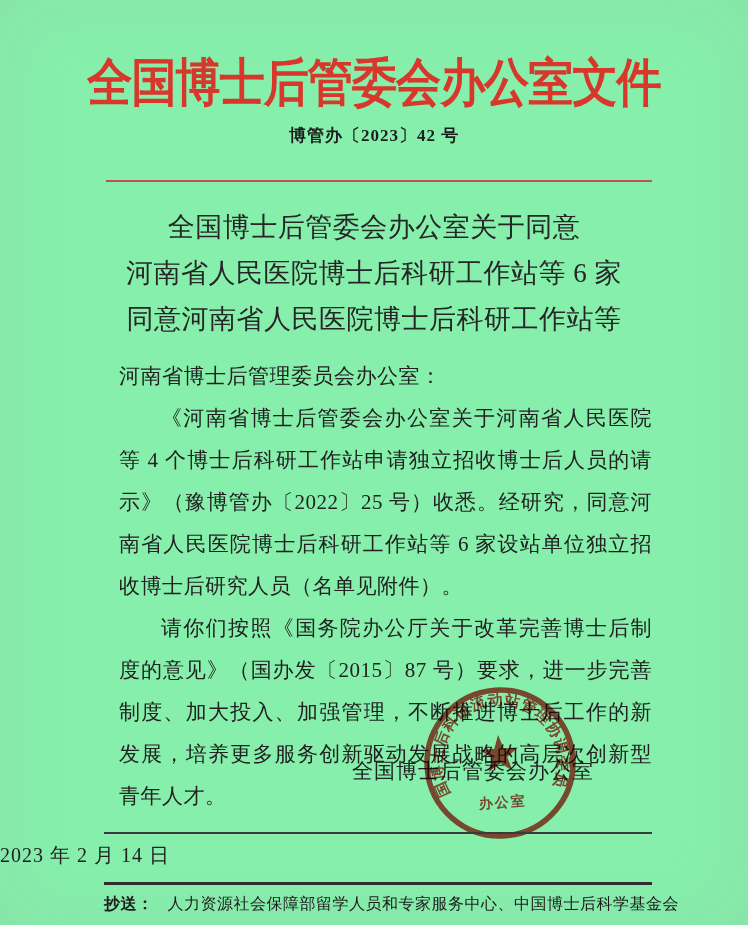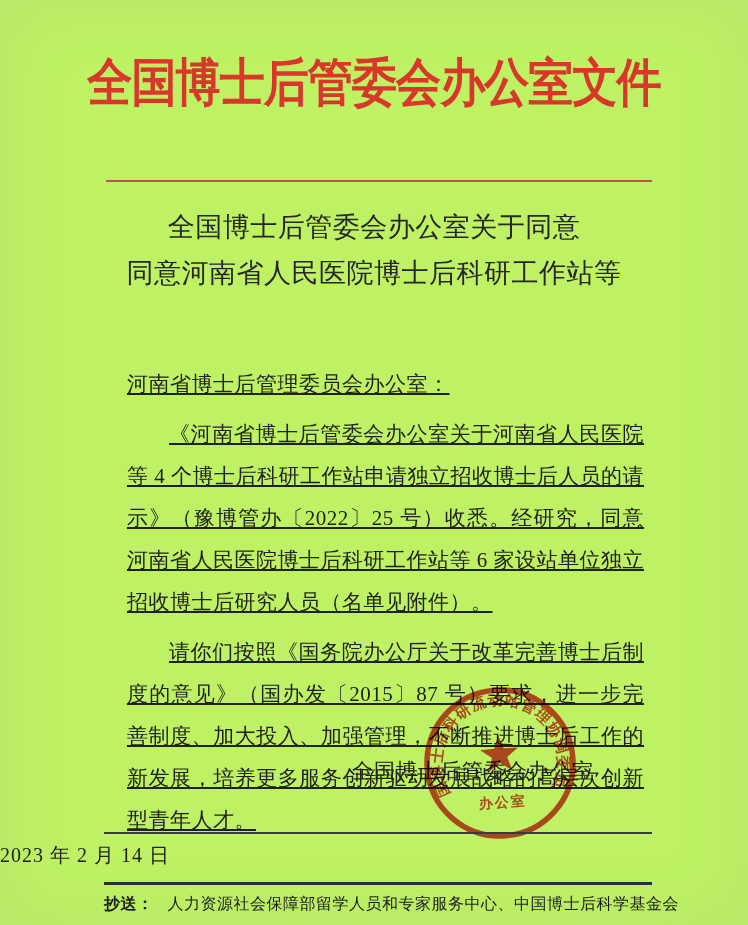--- a/index.html
+++ b/index.html
@@ -1,20 +1,20 @@
 <!DOCTYPE html>
 <html><head>
 <meta charset="utf-8">
 <style>
   html,body{margin:0;padding:0;background:#e8e8e6;}
   .page{
     position:relative;
     width:748px;height:925px;
     margin:0 auto;
-    background:#bef264;
+    background:#86efac;
     box-shadow:inset 0 0 70px rgba(150,150,150,.14);
     overflow:hidden;
     font-family:"Liberation Serif","DejaVu Serif",serif;
     color:#212121;
   }
   .header-title{
     position:absolute;top:48px;left:0;right:0;
     text-align:center;
     font-size:46px;font-weight:bold;
     letter-spacing:-1px;
@@ -45,21 +45,21 @@
   }
   .body-block{
     position:absolute;top:355px;left:119px;
     width:533px;
     font-size:21px;
     line-height:42px;
     text-align:justify;
     text-justify:inter-character;
     letter-spacing:.5px;
   }
-  .body-block p{margin:8px;text-indent:2em;text-decoration:underline;}
+  .body-block p{margin:0;text-indent:2em;}
   .body-block .salutation{text-indent:0;}
   .sign-org{
     position:absolute;top:757px;left:0;right:154px;
     text-align:right;
     font-size:21px;letter-spacing:1px;
   }
   .sign-date{
     position:absolute;top:842px;left:0;right:184px;
     text-align:left;
     font-size:20px;letter-spacing:1px;
@@ -90,25 +90,27 @@
   }
   .cc-line .cc-label{font-weight:bold;margin-right:14px;}
 </style>
 </head>
 <body>
 
 <div class="page">
 
   <div class="header-title">全国博士后管委会办公室文件</div>
 
+  <div class="doc-number">博管办〔2023〕42 号</div>
 
   <div class="red-divider"></div>
 
   <div class="subject">
     <div>全国博士后管委会办公室关于同意</div>
+    <div>河南省人民医院博士后科研工作站等 6 家</div>
     <div>同意河南省人民医院博士后科研工作站等</div>
   </div>
 
   <div class="body-block">
     <p class="salutation">河南省博士后管理委员会办公室：</p>
     <p>《河南省博士后管委会办公室关于河南省人民医院等 4 个博士后科研工作站申请独立招收博士后人员的请示》（豫博管办〔2022〕25 号）收悉。经研究，同意河南省人民医院博士后科研工作站等 6 家设站单位独立招收博士后研究人员（名单见附件）。</p>
     <p>请你们按照《国务院办公厅关于改革完善博士后制度的意见》（国办发〔2015〕87 号）要求，进一步完善制度、加大投入、加强管理，不断推进博士后工作的新发展，培养更多服务创新驱动发展战略的高层次创新型青年人才。</p>
   </div>
 
   <div class="sign-org">全国博士后管委会办公室</div>

